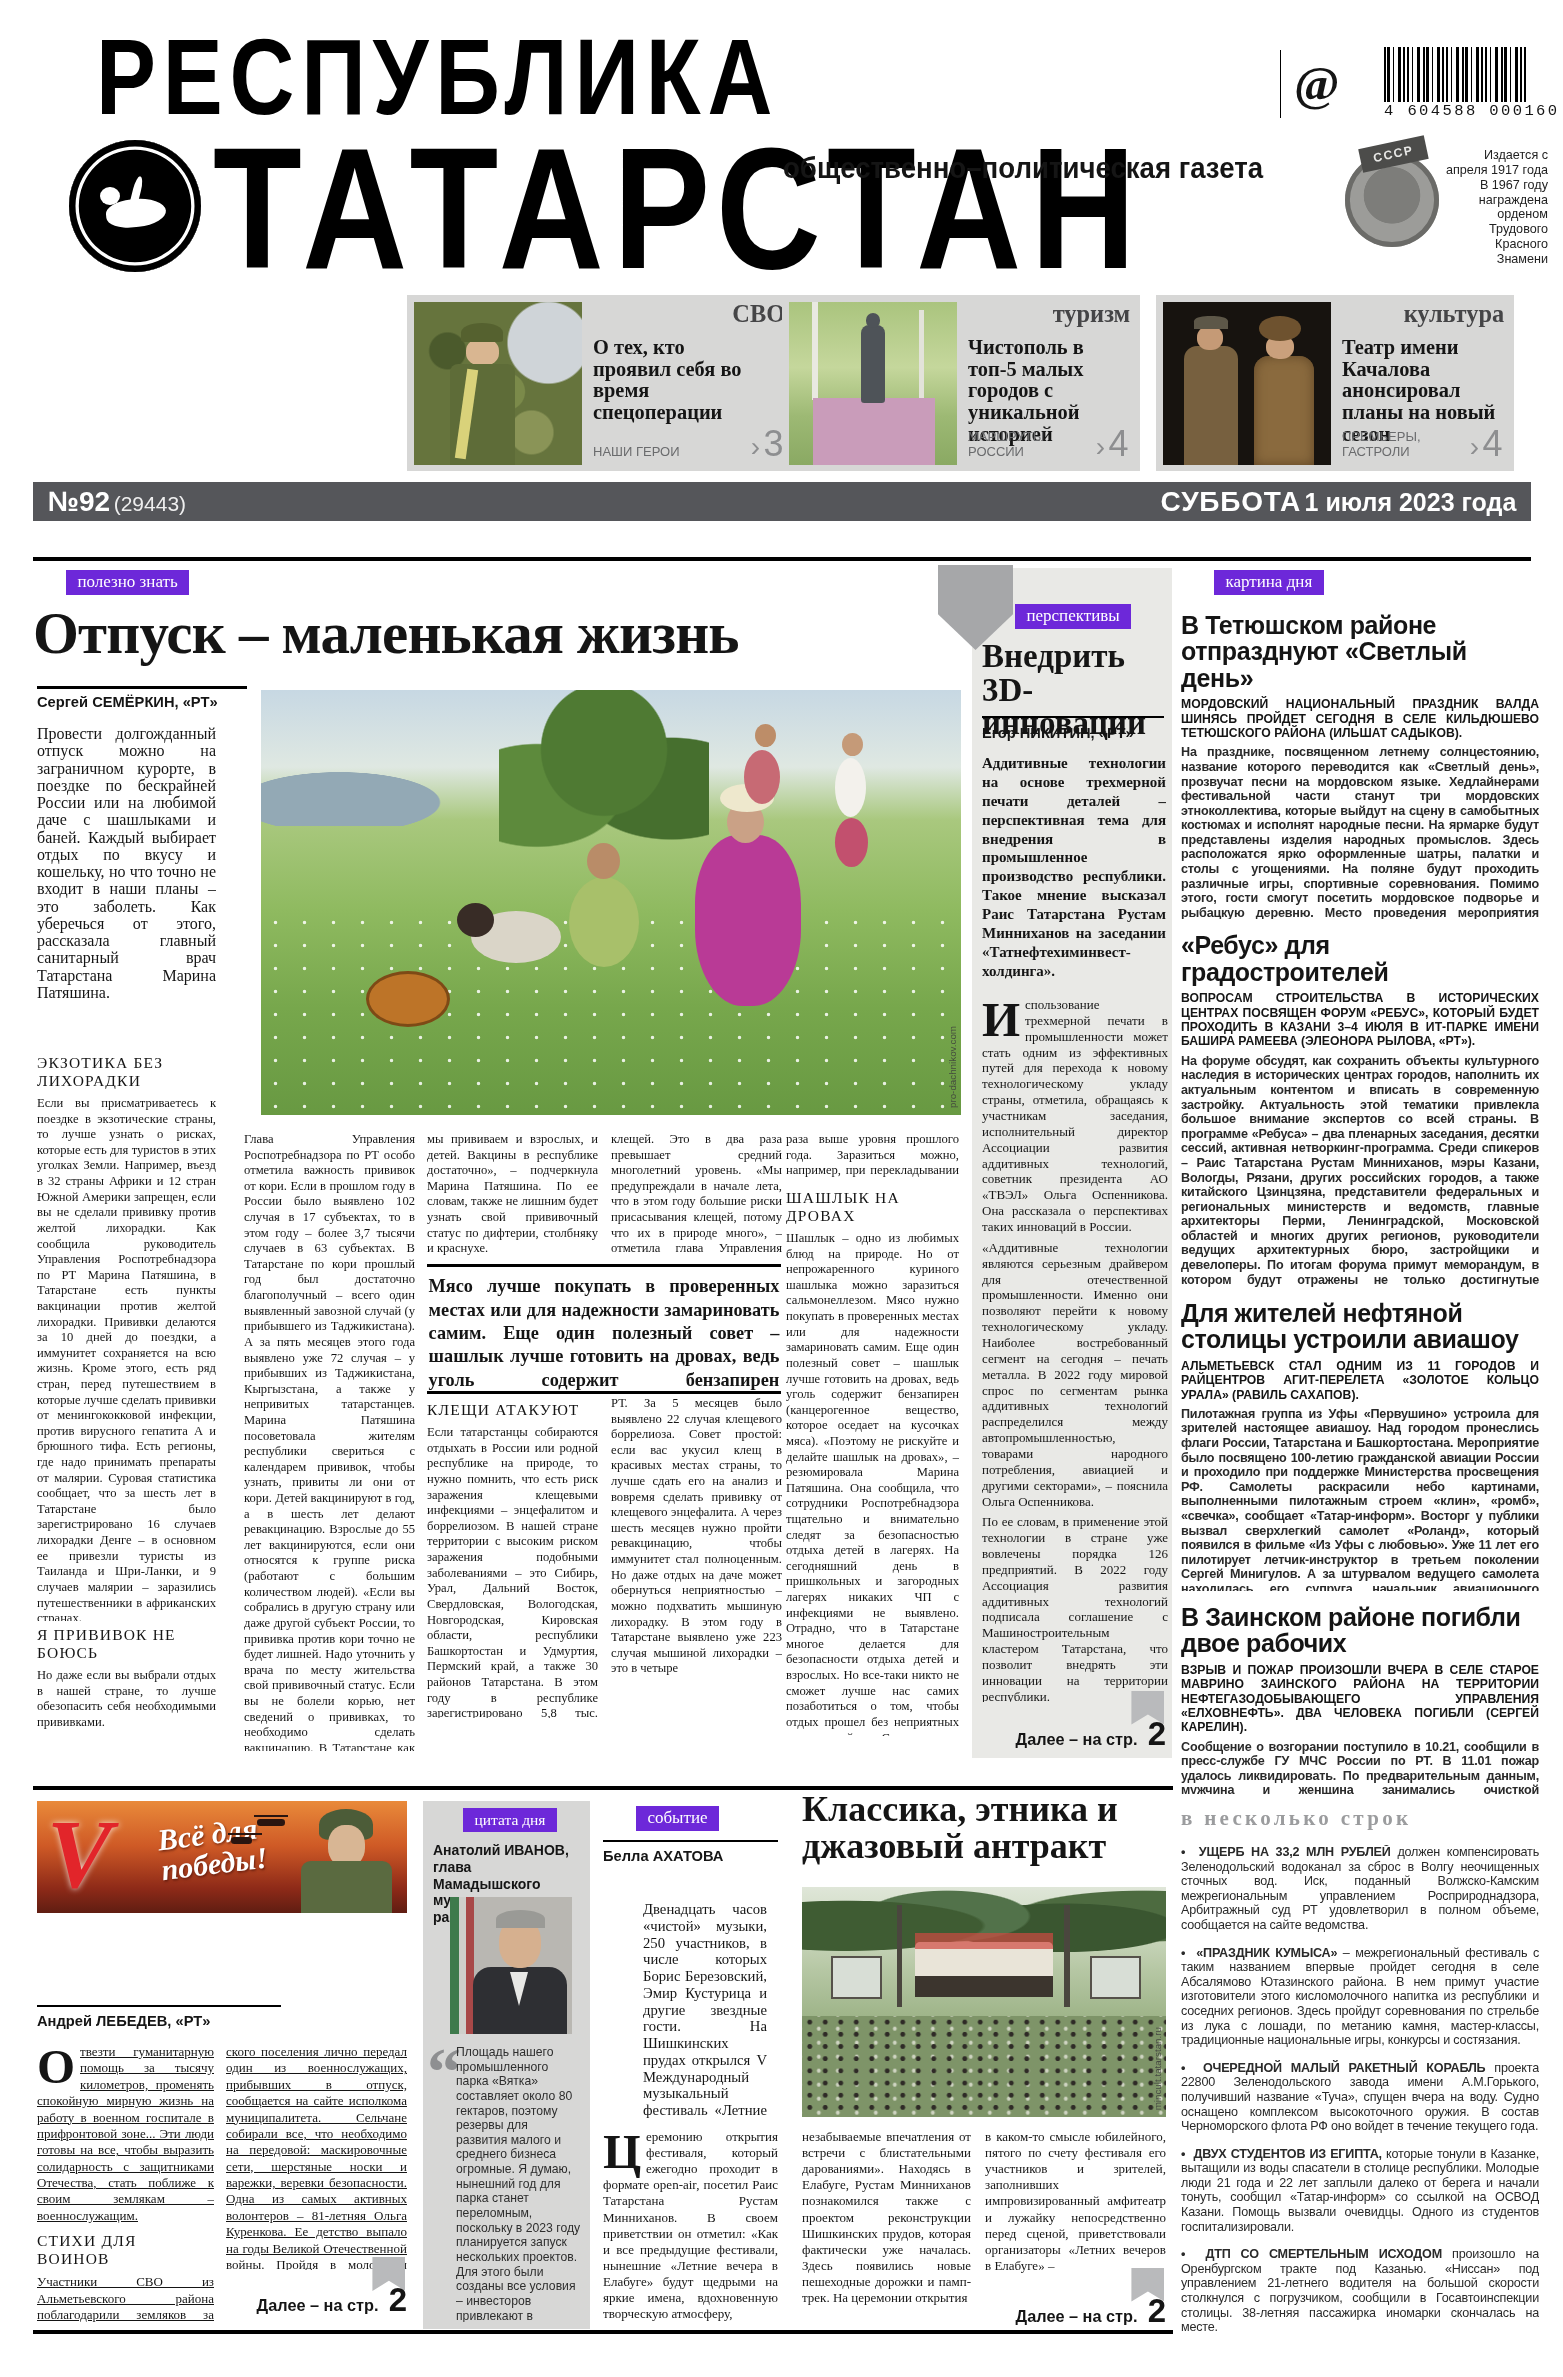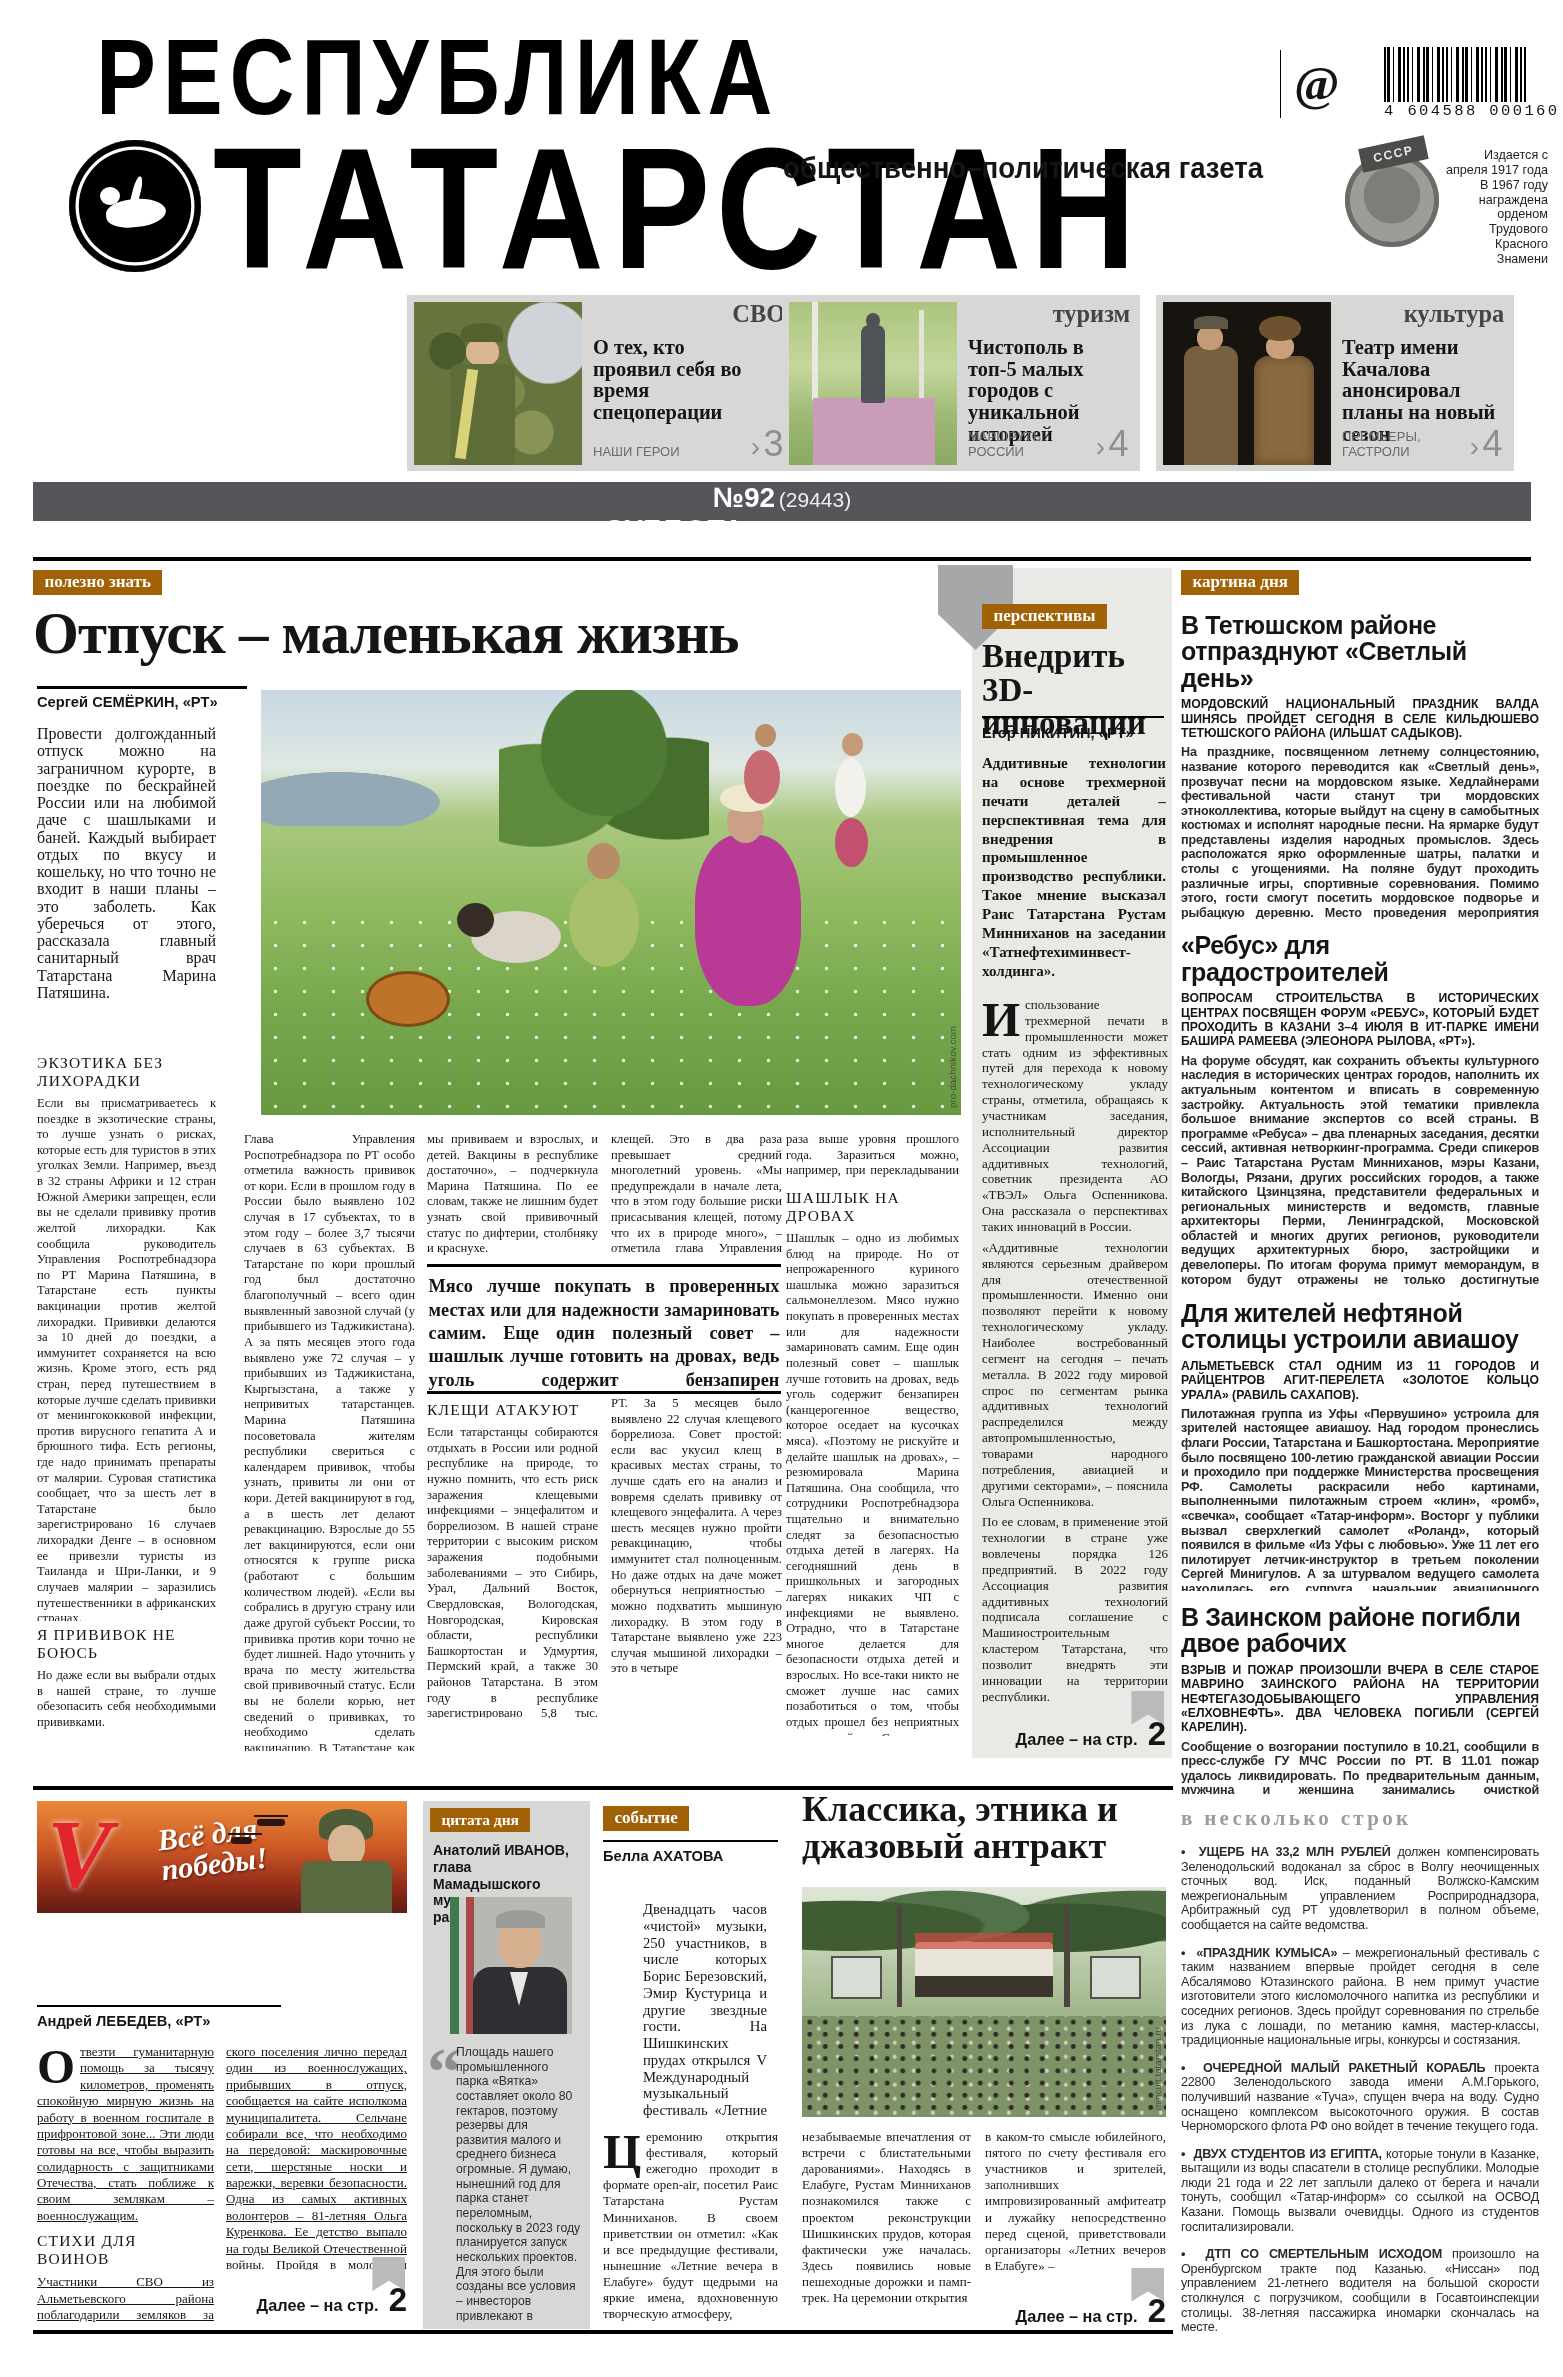--- a/index.html
+++ b/index.html
@@ -38,29 +38,29 @@
   .t-cat{position:absolute;right:9.8px;top:4.9px;font-size:24.4px;font-weight:bold;color:#454547;}
   .t-head{position:absolute;left:186px;top:42px;width:163px;font-size:20.4px;font-weight:bold;line-height:1.06;}
   .t-kick{position:absolute;left:186px;bottom:11.4px;width:122px;font-family:"Liberation Sans",sans-serif;
           font-size:13px;line-height:1.15;color:#6a6b6d;text-transform:uppercase;}
   .t-page{position:absolute;right:11.4px;bottom:6.5px;color:#8d8e90;font-family:"Liberation Sans",sans-serif;}
   .t-page .chev{font-size:28px;}
   .t-page .num{font-size:36px;}
 
   
   .datebar{left:33px;top:482px;width:1498px;height:39px;background:#55565a;color:#fff;
-           font-family:"Liberation Sans",sans-serif;display:flex;justify-content:space-between;align-items:center;padding:0 14.7px;box-sizing:border-box;flex-direction:column;}
+           font-family:"Liberation Sans",sans-serif;display:flex;justify-content:space-between;align-items:center;padding:0 14.7px;box-sizing:border-box;}
   .db-issue{font-size:28px;font-weight:bold;}
   .db-issueno{font-size:21px;font-weight:normal;opacity:.9;}
   .db-week{font-size:28px;font-weight:bold;letter-spacing:0.8px;}
   .db-date{font-size:25px;font-weight:bold;}
   .hrule{background:#000;height:4.1px;}
 
   
-  .slabel{background:#a16207;color:#fff;font-weight:bold;font-size:17px;padding:3.3px 11.4px;display:inline-block;line-height:1.1;}
+  .slabel{background:#6d28d9;color:#fff;font-weight:normal;font-size:17px;padding:3.3px 11.4px;display:inline-block;line-height:1.1;margin-left:33px;}
 
   
   .h1{font-size:59px;font-weight:bold;letter-spacing:-0.8px;line-height:1;}
   .byline{font-family:"Liberation Sans",sans-serif;font-weight:bold;font-size:14.7px;}
   .b-rule{background:#000;height:3.3px;}
   .lead{font-size:16px;line-height:1.08;}
   .bodytxt{font-size:12.6px;line-height:1.24;}
   .subhead{font-size:15.5px;letter-spacing:1.2px;line-height:1.15;margin:4.9px 0 6.5px;}
   .col{position:absolute;top:1132px;height:619px;overflow:hidden;}
   .pullquote{border-top:3.3px solid #000;border-bottom:3.3px solid #000;

